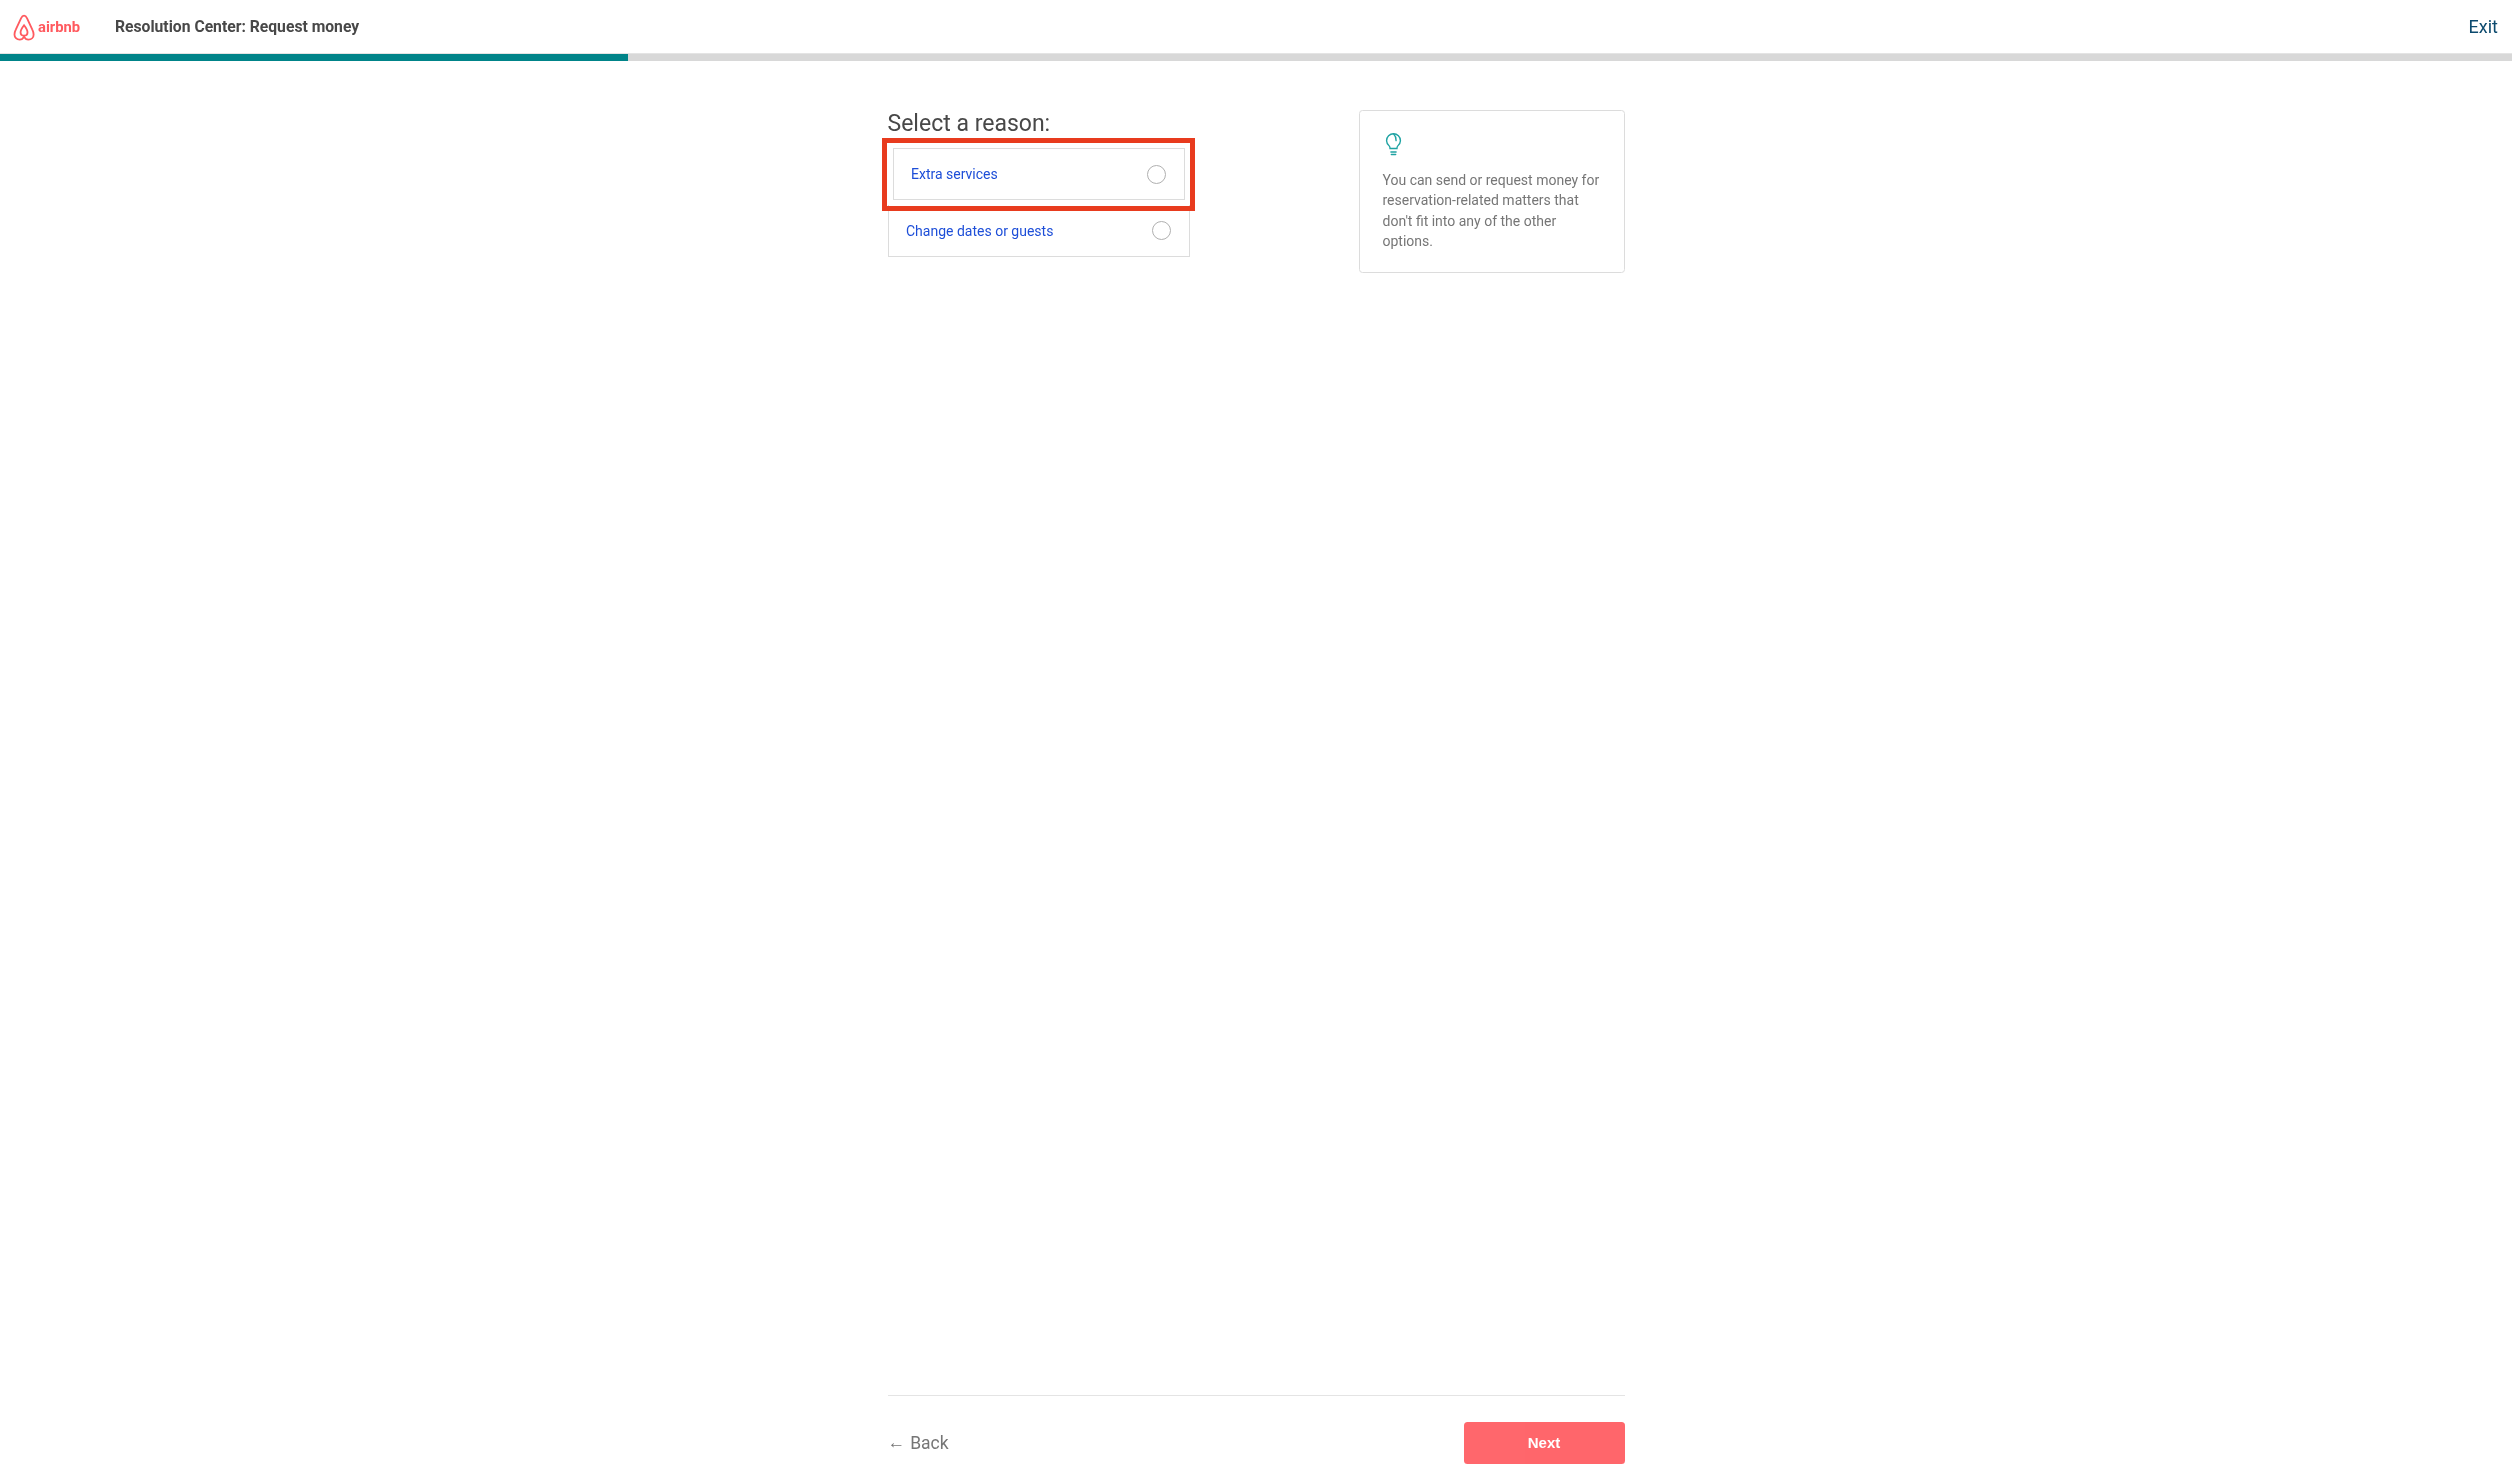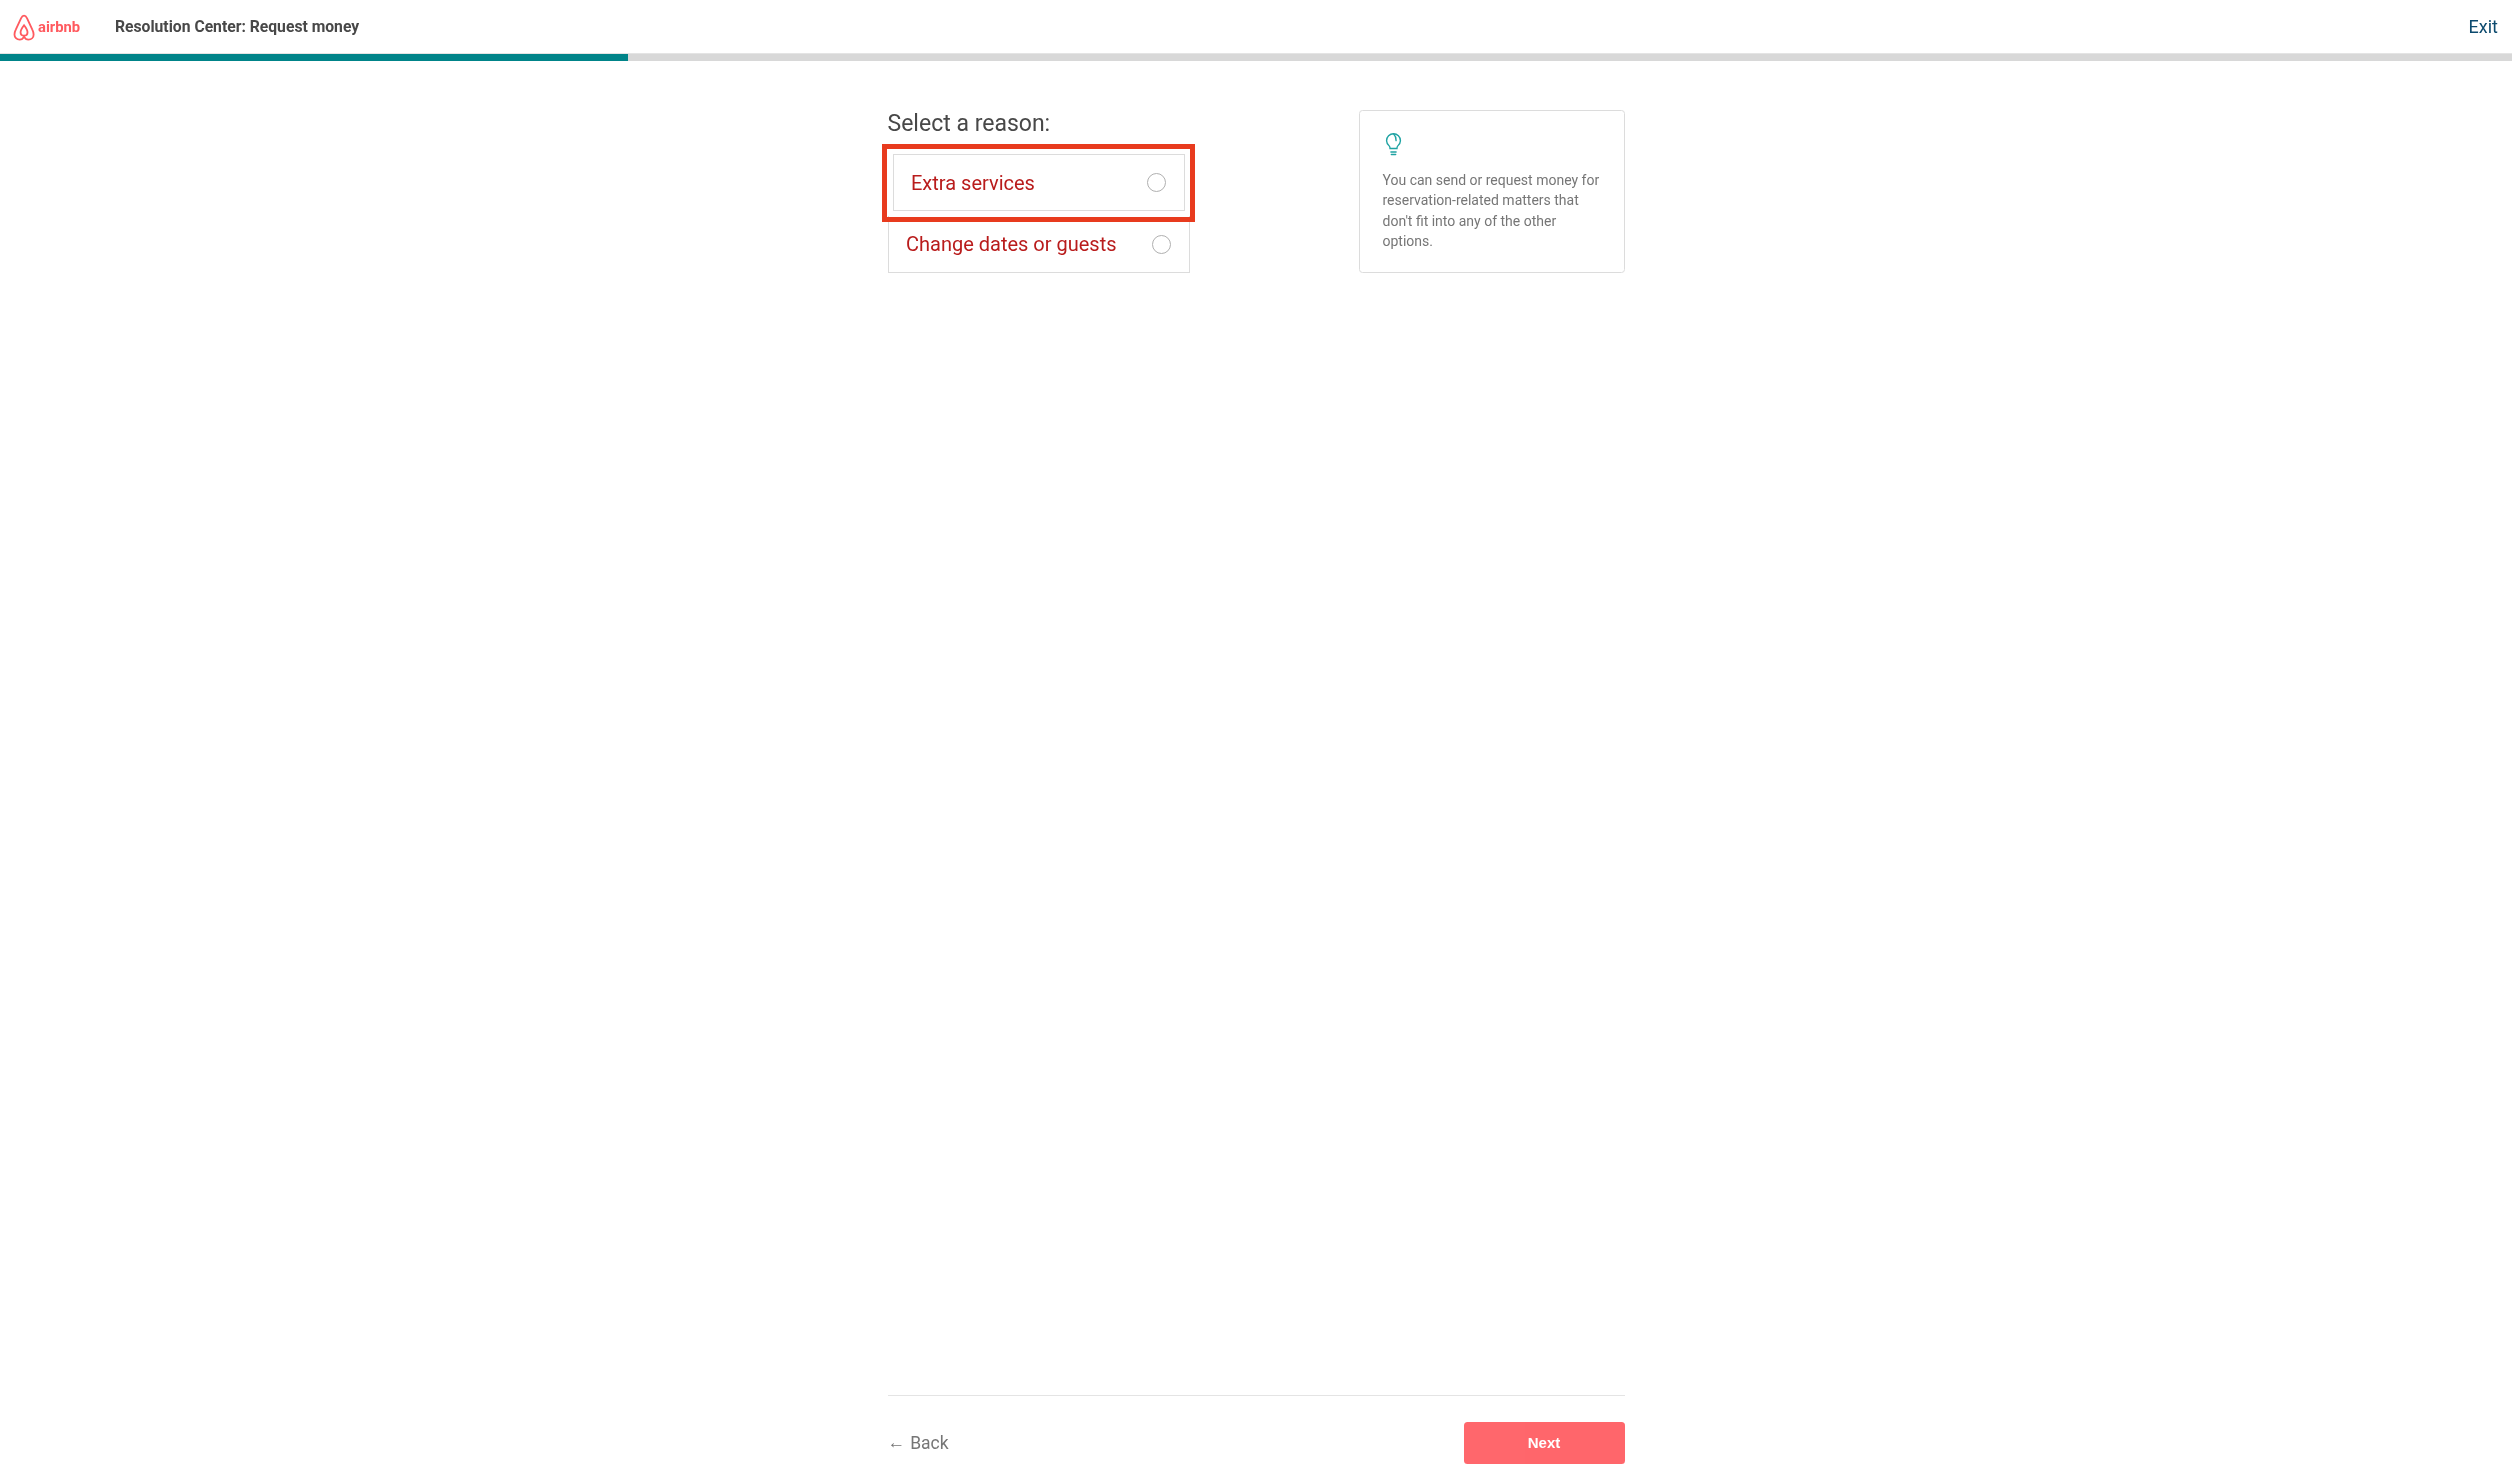--- a/index.html
+++ b/index.html
@@ -64,21 +64,21 @@
     align-items: flex-start;
     gap: 35px;
     padding-top: 49px;
   }
   .left-col { flex: 0 0 302px; }
   .right-col { flex: 1; padding-top: 0; }
   h1.page-title {
     font-size: 23px;
     font-weight: 400;
     color: #484848;
-    margin-bottom: 12px;
+    margin-bottom: 6px;
   }
   
   .highlight-wrap {
     border: 5.2px solid #e83b1e;
     margin: -5.2px; 
     position: relative;
   }
   .highlight-wrap .option { margin: 5.2px; }
   .options {
     border: 0.9px solid #dcdcdc;
@@ -86,22 +86,22 @@
   .option {
     display: flex;
     align-items: center;
     justify-content: space-between;
     padding: 15.7px 17.5px;
     border-top: 0.9px solid #dcdcdc;
     cursor: pointer;
   }
   .options .option:first-child { border-top: none; }
   .option-label {
-    font-size: 20px;
-    color: #b91c1c;
+    font-size: 14px;
+    color: #1d4ed8;
   }
   .radio {
     width: 19px;
     height: 19px;
     border: 0.9px solid #b0b0b0;
     border-radius: 50%;
     display: flex;
     align-items: center;
     justify-content: center;
     background: #fff;

